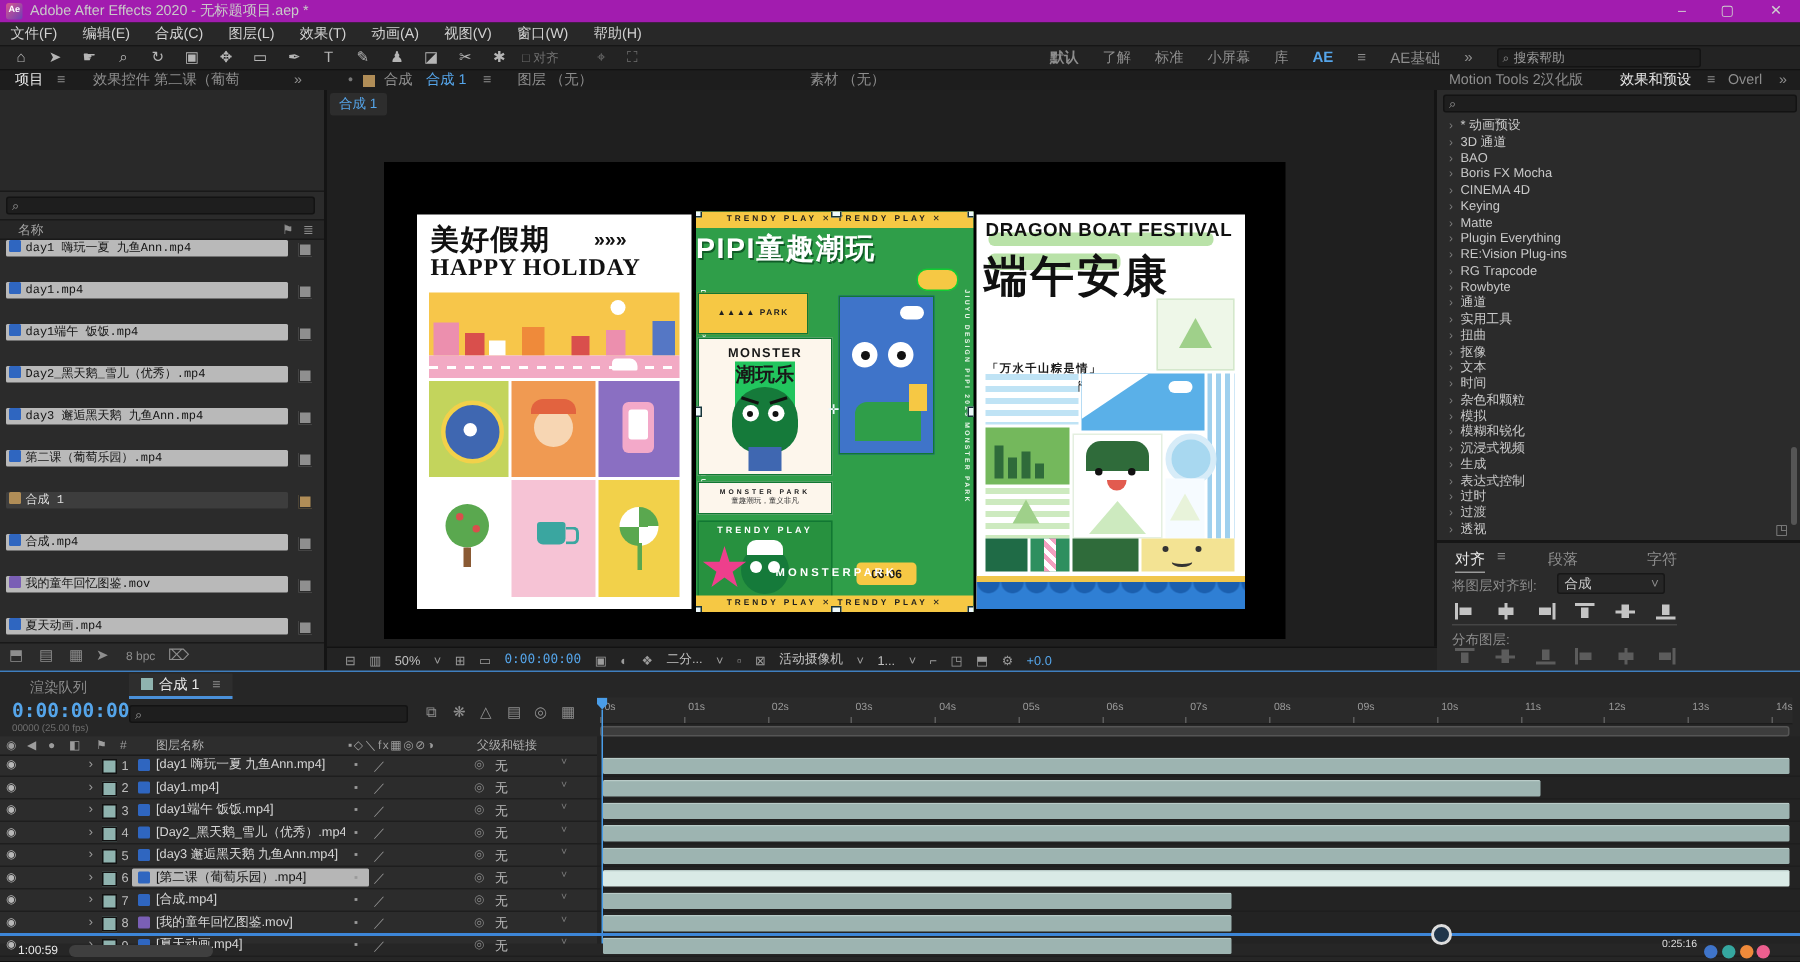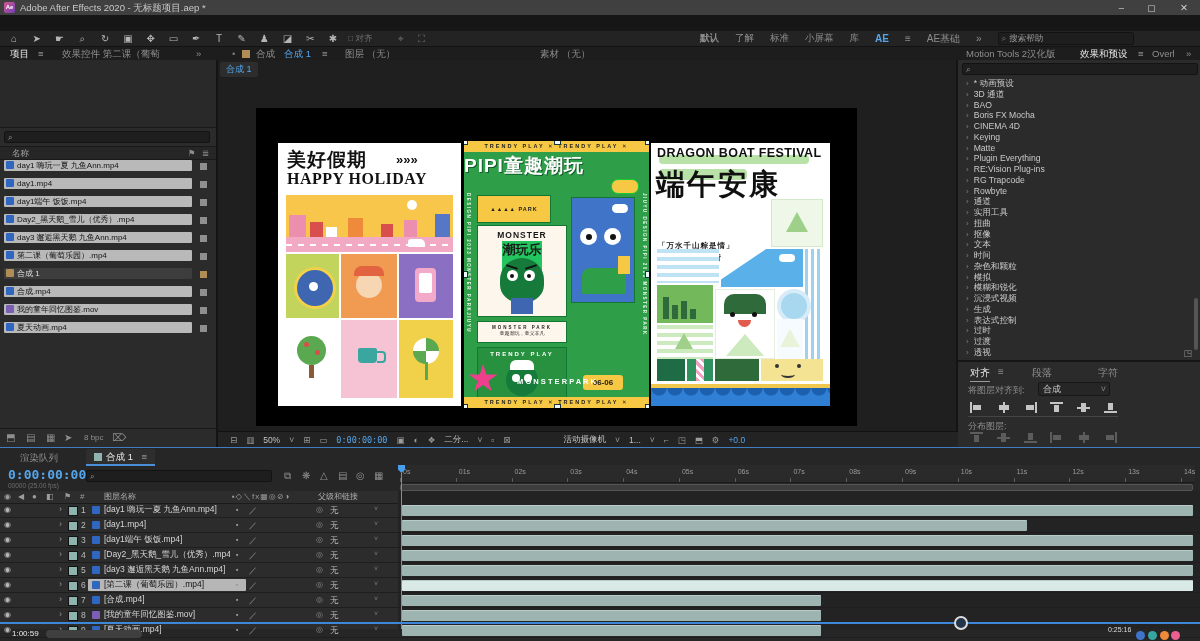--- a/index.html
+++ b/index.html
@@ -3,35 +3,35 @@
 <meta charset="utf-8">
 <style>
   html,body{margin:0;padding:0;background:#000;}
   #app{position:relative;width:1200px;height:641px;background:#161616;overflow:hidden;
        font-family:"Liberation Sans","DejaVu Sans",sans-serif;color:#cfcfcf;font-size:10px;
        -webkit-font-smoothing:antialiased;}
   .ab{position:absolute;}
   .dim{color:#8e8e8e;} .dim2{color:#6f6f6f;} .blue{color:#55a5ea;}
   .nowrap{white-space:nowrap;overflow:hidden;}
   
-  #titlebar{left:0;top:0;width:1200px;height:15px;background:#404040;font-size:9.5px;}
+  #titlebar{left:0;top:0;width:1200px;height:15px;background:#a21caf;font-size:9.5px;}
   #menubar{left:0;top:15px;width:1200px;height:15px;background:#282828;border-bottom:1px solid #161616;}
   .menuitem{display:inline-block;margin:0 7px;line-height:15px;color:#d2d2d2;font-size:9.5px;}
   #toolbar{left:0;top:31px;width:1200px;height:15px;background:#232323;border-bottom:1px solid #121212;}
   .tool{display:inline-block;width:20px;text-align:center;line-height:15px;color:#b5b5b5;font-size:10px;}
   
   #tabsrow{left:0;top:47px;width:1200px;height:13px;background:#1d1d1d;font-size:9.5px;line-height:13px;}
   .ptab-active{color:#e8e8e8;} .chip{display:inline-block;width:8px;height:8px;vertical-align:middle;}
   
   #project{left:0;top:60px;width:216px;height:387px;background:#2b2b2b;border-right:2px solid #141414;}
   .pfind,.efind,.tfind{background:#1e1e1e;border:1px solid #131313;border-radius:2px;color:#9a9a9a;
        font-size:8.5px;line-height:10px;padding:0 3px;}
   #phead{background:#262626;border-top:1px solid #191919;border-bottom:1px solid #191919;
        color:#a5a5a5;font-size:8.5px;line-height:12px;}
-  .prow{position:relative;height:18px;margin:0 2px;}
+  .prow{position:relative;height:28px;margin:0 2px;font-family:Liberation Mono, monospace;}
   .pchip{position:absolute;left:2px;right:22px;top:0;height:11px;background:#b9b9b9;border-radius:1px;
        color:#141414;font-size:8px;line-height:11px;white-space:nowrap;overflow:hidden;}
   .ficon{display:inline-block;width:8px;height:8px;border-radius:1px;margin:0 3px 0 2px;vertical-align:-1px;
        background:#2f66c0;}
   .t-mov .ficon{background:#7a5fb5;} .t-comp .ficon{background:#b08d57;}
   .t-comp .pchip{background:#3d3d3d;color:#dedede;}
   .pbox{position:absolute;right:6px;top:2px;width:7px;height:7px;background:#8f8f8f;border:1px solid #2a2a2a;}
   .t-comp .pbox{background:#b08d57;}
   
   #viewer{left:218px;top:60px;width:738px;height:387px;background:#1f1f1f;border-right:2px solid #141414;}
@@ -103,20 +103,41 @@
 
   <div class="ab" id="titlebar">
     <span class="ab" style="left:4px;top:2px;width:11px;height:11px;background:linear-gradient(135deg,#d6578f,#6f3fb5);
       border-radius:2px;color:#fff;font-size:6px;line-height:11px;text-align:center;font-weight:bold;">Ae</span>
     <span class="ab nowrap" style="left:20px;top:0;line-height:15px;color:#c9c9c9;">Adobe After Effects 2020 - 无标题项目.aep *</span>
     <span class="ab" style="right:76px;top:0;line-height:15px;">–</span>
     <span class="ab" style="right:44px;top:0;line-height:15px;">▢</span>
     <span class="ab" style="right:12px;top:0;line-height:15px;">✕</span>
   </div>
 
+  <div class="ab" id="menubar">
+    
+      <span class="menuitem">文件(F)</span>
+    
+      <span class="menuitem">编辑(E)</span>
+    
+      <span class="menuitem">合成(C)</span>
+    
+      <span class="menuitem">图层(L)</span>
+    
+      <span class="menuitem">效果(T)</span>
+    
+      <span class="menuitem">动画(A)</span>
+    
+      <span class="menuitem">视图(V)</span>
+    
+      <span class="menuitem">窗口(W)</span>
+    
+      <span class="menuitem">帮助(H)</span>
+    
+  </div>
 
   <div class="ab" id="toolbar">
     <span class="ab" style="left:4px;top:0;white-space:nowrap;">
       
         <span class="tool">⌂</span>
       
         <span class="tool">➤</span>
       
         <span class="tool">☛</span>
       
@@ -334,21 +355,21 @@
           </div>
         </div>
       </div>
 
       <div class="poster poster2" style="left:208px;top:33px;width:185px;height:267px;">
         <div class="band" style="top:0;">TRENDY PLAY  ✕  TRENDY PLAY  ✕</div>
         <div class="p2title">PIPI童趣潮玩</div>
         <div class="ab" style="right:10px;top:38px;width:26px;height:13px;background:#f6c844;border-radius:7px;border:1px solid #1c3;"></div>
         <div class="sidetxt" style="left:2px;">DESIGN PIPI 2023 MONSTER PARKJIUYU</div>
         <div class="sidetxt" style="right:2px;">JIUYU DESIGN PIPI 2023 MONSTER PARK</div>
-        <div class="ab" style="left:13px;top:50px;width:158px;height:184px;">
+        <div class="ab" style="left:1px;top:50px;width:158px;height:184px;">
           <div class="card" style="left:0;top:4px;width:74px;height:28px;background:#f6c844;color:#202020;
                font-size:5.5px;font-weight:bold;text-align:center;line-height:26px;letter-spacing:1px;">▲▲▲▲ PARK</div>
           <div class="card" style="left:0;top:34px;width:90px;height:92px;background:#fdf6ec;">
             <div style="text-align:center;font-weight:bold;color:#181818;font-size:8.5px;margin-top:4px;letter-spacing:1px;">MONSTER</div>
             <div style="text-align:center;font-weight:bold;color:#181818;font-size:13px;background:#22c55e;width:40px;margin:1px auto;">潮玩乐园</div>
             <div class="ab" style="left:22px;top:32px;width:44px;height:44px;background:#157a3a;border-radius:50% 50% 40% 40%;">
               <div class="ab" style="left:7px;top:12px;width:11px;height:11px;background:#fff;border-radius:50%;"></div>
               <div class="ab" style="left:24px;top:12px;width:11px;height:11px;background:#fff;border-radius:50%;"></div>
               <div class="ab" style="left:10px;top:16px;width:4px;height:4px;background:#111;border-radius:50%;"></div>
               <div class="ab" style="left:27px;top:16px;width:4px;height:4px;background:#111;border-radius:50%;"></div>
@@ -467,21 +488,21 @@
       <span>⊞</span>
       <span>▭</span>
       <span class="blue" style="font-family:'DejaVu Sans Mono',monospace;">0:00:00:00</span>
       <span>▣</span>
       <span>◐</span>
       <span>❖</span>
       <span style="color:#c2c2c2;">二分...</span>
       <span>˅</span>
       <span>▫</span>
       <span>⊠</span>
-      <span style="color:#c2c2c2;margin-left:44px;">活动摄像机</span>
+      <span style="color:#c2c2c2;">活动摄像机</span>
       <span>˅</span>
       <span style="color:#c2c2c2;">1...</span>
       <span>˅</span>
       <span>⌐</span>
       <span>◳</span>
       <span>⬒</span>
       <span>⚙</span>
       <span class="blue">+0.0</span>
     </div>
   </div>

